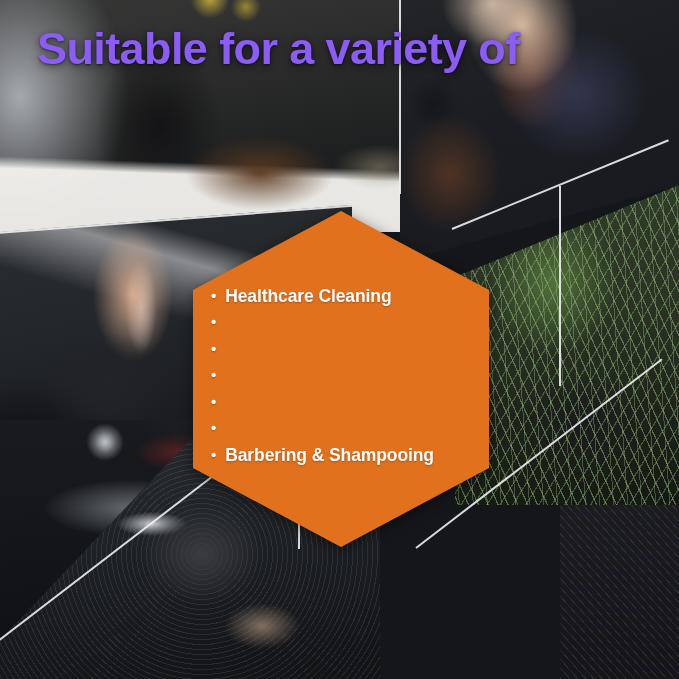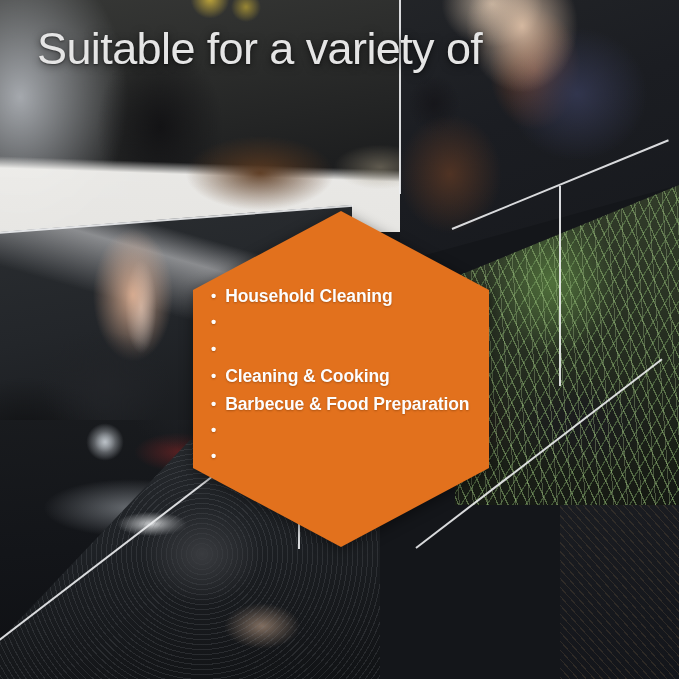--- a/index.html
+++ b/index.html
@@ -193,23 +193,23 @@
     line-height:26.4px;
     color:#fdfdfd;
     transform:translateY(-1px);
   }
 
   
   .headline{
     position:absolute;
     left:37px; top:22px;
     width:560px;
-    color:#e5e5e5;
+    color:#8b5cf6;
     font-size:45px;
-    font-weight:400;
+    font-weight:700;
     line-height:53px;
     letter-spacing:-.6px;
     text-shadow:0 2px 8px rgba(0,0,0,.55), 0 1px 2px rgba(0,0,0,.45);
     pointer-events:none;
   }
   .headline .ln{ display:block; }
 </style>
 </head>
 <body>
 
@@ -247,41 +247,40 @@
   <div class="seam" style="left:299px;top:548px;width:122px;height:2px;transform:rotate(-90deg);transform-origin:left center;"></div>
   <div class="seam" style="left:416px;top:547px;width:310px;height:2px;transform:rotate(-37.5deg);transform-origin:left center;"></div>
   <div class="seam" style="left:559px;top:186px;width:2px;height:200px;"></div>
 
   <div class="hex-wrap">
     <div class="hex"></div>
 
     <ul class="hex-list">
       <li>
         <span class="dot">•</span>
-        <span>Household Cleaning</span>
-      </li>
-      <li>
-        <span class="dot">•</span>
-      </li>
-      <li>
-        <span class="dot">•</span>
-      </li>
-      <li>
-        <span class="dot">•</span>
-        <span>Cleaning &amp; Cooking</span>
-      </li>
-      <li>
-        <span class="dot">•</span>
-        <span>Barbecue &amp; Food Preparation</span>
-      </li>
-      <li>
-        <span class="dot">•</span>
-      </li>
-      <li>
-        <span class="dot">•</span>
+        <span>Healthcare Cleaning</span>
+      </li>
+      <li>
+        <span class="dot">•</span>
+      </li>
+      <li>
+        <span class="dot">•</span>
+      </li>
+      <li>
+        <span class="dot">•</span>
+      </li>
+      <li>
+        <span class="dot">•</span>
+      </li>
+      <li>
+        <span class="dot">•</span>
+      </li>
+      <li>
+        <span class="dot">•</span>
+        <span>Barbering &amp; Shampooing</span>
       </li>
     </ul>
   </div>
 
   <div class="headline">
     <span class="ln">Suitable for a variety of</span>
   </div>
 
 </div>
 

